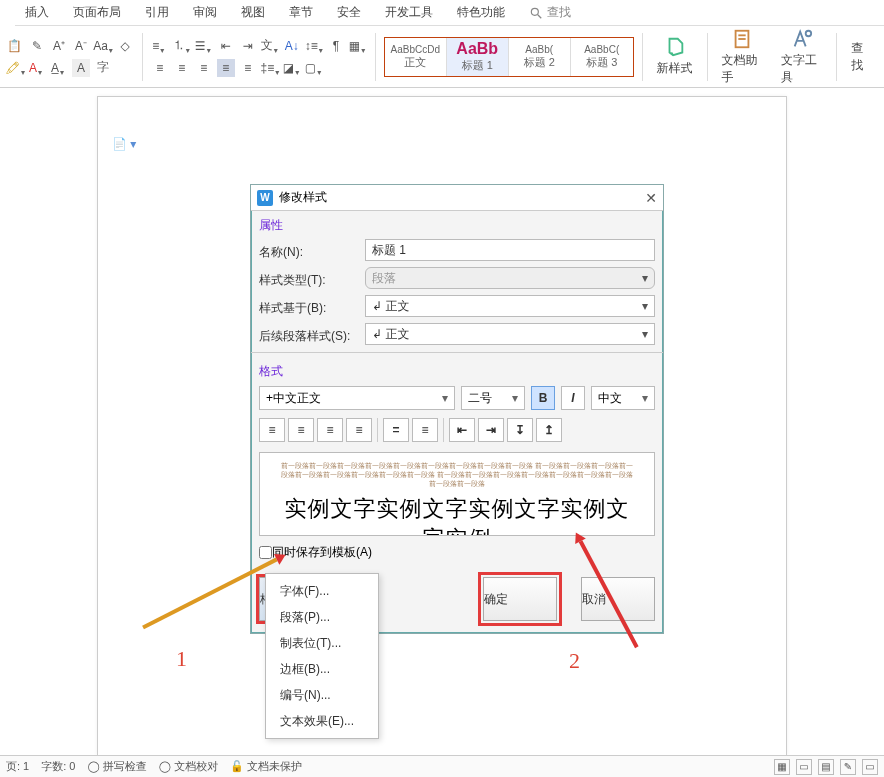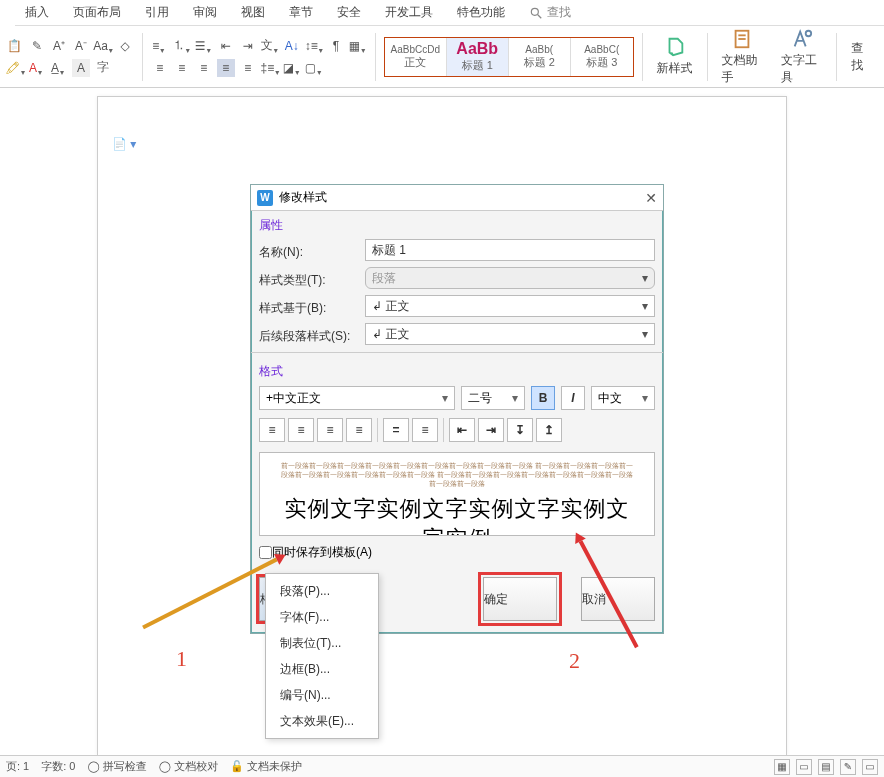--- a/index.html
+++ b/index.html
@@ -289,22 +289,22 @@
     <div class="btn redbox2">
         <span>确定</span>
       </div>
     <div class="btn">
         <span>取消</span>
       </div>
   </div>
 </div>
 
 <div class="dd-menu">
+  <div class="dd-item">字体(F)...</div>
   <div class="dd-item">段落(P)...</div>
-  <div class="dd-item">字体(F)...</div>
   <div class="dd-item">制表位(T)...</div>
   <div class="dd-item">边框(B)...</div>
   <div class="dd-item">编号(N)...</div>
   <div class="dd-item">文本效果(E)...</div>
 </div>
 
 <div class="arrow arrow1">
   <svg width="160" height="20">
       <line x1="0" y1="10" x2="150" y2="10" stroke="#d92" stroke-width="4"></line>
       <polygon points="150,4 160,10 150,16" fill="#d33"></polygon>

